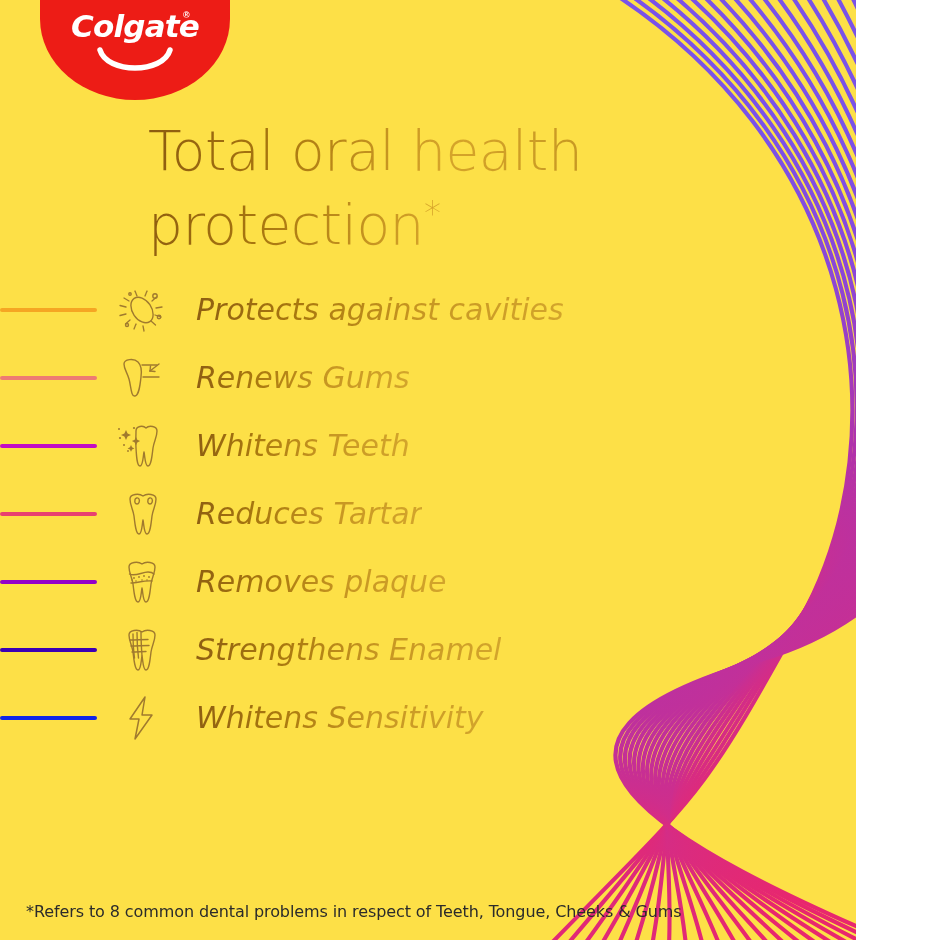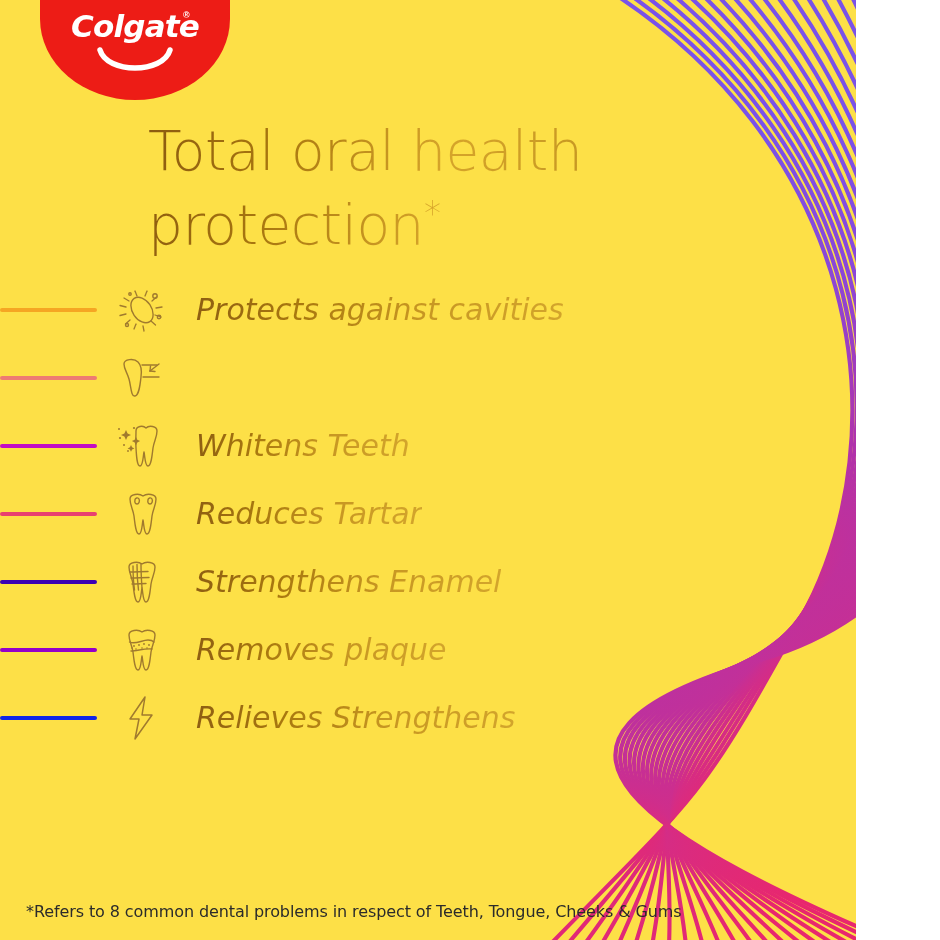--- a/index.html
+++ b/index.html
@@ -224,20 +224,21 @@
       <div class="benefit-row">
         <div class="rule" style="background: rgb(238, 123, 114);"></div>
         <div class="bicon"><svg viewBox="0 0 60 50" fill="none" stroke="#A07A2E" stroke-width="1.4" stroke-linecap="round" stroke-linejoin="round" aria-hidden="true">
             <path d="M12 11 C12 6, 22 5, 26 9 C29 12, 30 17, 29 24 C28 33, 27 42, 23 43 C19 44, 19 33, 17 26 C15 19, 12 16, 12 11 Z"></path>
             <path d="M30 12 C34 12, 40 12, 45 12"></path>
             <path d="M31 24 C36 24, 42 24, 47 24"></path>
             <path d="M47 11 l-9 7"></path>
             <path d="M38 18 l0.5 -5"></path>
             <path d="M38 18 l5 0.5"></path>
           </svg></div>
+        <div class="blabel">Renews Gums</div>
       </div>
       <div class="benefit-row">
         <div class="rule" style="background: rgb(196, 11, 196);"></div>
         <div class="bicon"><svg viewBox="0 0 60 50" fill="none" stroke="#A07A2E" stroke-width="1.4" stroke-linecap="round" stroke-linejoin="round" aria-hidden="true">
             <path d="M24 10 C24 5, 31 4, 34 7 C37 4, 45 5, 45 10 C45 16, 42 20, 41 27 C40 36, 39 45, 36 45 C33 45, 33 36, 32 31 C31 36, 31 45, 28 45 C25 45, 24.5 36, 24 27 C23.5 20, 24 16, 24 10 Z"></path>
             <g fill="#A07A2E" stroke="none">
               <path d="M14 9 l1.6 3.4 3.4 1.6 -3.4 1.6 -1.6 3.4 -1.6 -3.4 -3.4 -1.6 3.4 -1.6 Z"></path>
               <path d="M24 16 l1.3 2.8 2.8 1.3 -2.8 1.3 -1.3 2.8 -1.3 -2.8 -2.8 -1.3 2.8 -1.3 Z"></path>
               <path d="M19 24 l1.1 2.3 2.3 1.1 -2.3 1.1 -1.1 2.3 -1.1 -2.3 -2.3 -1.1 2.3 -1.1 Z"></path>
               <circle cx="8" cy="17" r="1.1"></circle>
@@ -250,33 +251,20 @@
         <div class="blabel">Whitens Teeth</div>
       </div>
       <div class="benefit-row">
         <div class="rule" style="background: rgb(232, 65, 111);"></div>
         <div class="bicon"><svg viewBox="0 0 60 50" fill="none" stroke="#A07A2E" stroke-width="1.4" stroke-linecap="round" stroke-linejoin="round" aria-hidden="true">
             <path d="M18 10 C18 5, 27 4, 31 7 C35 4, 44 5, 44 10 C44 16, 41 20, 40 27 C39 36, 38 45, 35 45 C32 45, 32 36, 31 31 C30 36, 30 45, 27 45 C24 45, 23 36, 22 27 C21 20, 18 16, 18 10 Z"></path>
             <path d="M23 11 C23 9, 26 8, 27 10 C28 12, 27 15, 25 15 C23 15, 22.5 13, 23 11 Z"></path>
             <path d="M36 11 C36 9, 39 8, 40 10 C41 12, 40 15, 38 15 C36 15, 35.5 13, 36 11 Z"></path>
           </svg></div>
         <div class="blabel">Reduces Tartar</div>
-      </div>
-      <div class="benefit-row">
-        <div class="rule" style="background: rgb(60, 0, 180);"></div>
-        <div class="bicon"><svg viewBox="0 0 60 50" fill="none" stroke="#A07A2E" stroke-width="1.4" stroke-linecap="round" stroke-linejoin="round" aria-hidden="true">
-            <path d="M17 10 C17 5, 26 4, 30 7 C34 4, 43 5, 43 10 C43 16, 40 20, 39 27 C38 36, 37 45, 34 45 C31 45, 31 36, 30 31 C29 36, 29 45, 26 45 C23 45, 22 36, 21 27 C20 20, 17 16, 17 10 Z"></path>
-            <path d="M21 9 C21 18, 21.5 26, 22.5 33"></path>
-            <path d="M25 7.5 C25 17, 25.5 25, 26.5 33"></path>
-            <path d="M29 7 C29 16, 29.5 24, 30 31"></path>
-            <path d="M18 15 C24 15, 30 14.5, 36 14.5"></path>
-            <path d="M19 21 C25 21, 31 20.5, 37 20.5"></path>
-            <path d="M20 27 C25 27, 30 26.5, 34 26.5"></path>
-          </svg></div>
-        <div class="blabel">Strengthens Enamel</div>
       </div>
       <div class="benefit-row">
         <div class="rule" style="background: rgb(148, 0, 200);"></div>
         <div class="bicon"><svg viewBox="0 0 60 50" fill="none" stroke="#A07A2E" stroke-width="1.4" stroke-linecap="round" stroke-linejoin="round" aria-hidden="true">
             <path d="M17 10 C17 5, 26 4, 30 7 C34 4, 43 5, 43 10 C43 16, 40 20, 39 27 C38 36, 37 45, 34 45 C31 45, 31 36, 30 31 C29 36, 29 45, 26 45 C23 45, 22 36, 21 27 C20 20, 17 16, 17 10 Z"></path>
             <path d="M17.5 17 C23 20, 30 15, 36 15 C39 15, 41 16, 42 17"></path>
             <path d="M19 26 C25 26, 33 23, 40 24"></path>
             <g fill="#A07A2E" stroke="none">
               <circle cx="22" cy="21" r="0.9"></circle>
               <circle cx="27" cy="20" r="0.9"></circle>
@@ -284,23 +272,36 @@
               <circle cx="37" cy="20" r="0.9"></circle>
               <circle cx="24" cy="24" r="0.8"></circle>
               <circle cx="30" cy="23" r="0.8"></circle>
               <circle cx="35" cy="23" r="0.8"></circle>
               <circle cx="20" cy="23" r="0.8"></circle>
             </g>
           </svg></div>
         <div class="blabel">Removes plaque</div>
       </div>
       <div class="benefit-row">
+        <div class="rule" style="background: rgb(60, 0, 180);"></div>
+        <div class="bicon"><svg viewBox="0 0 60 50" fill="none" stroke="#A07A2E" stroke-width="1.4" stroke-linecap="round" stroke-linejoin="round" aria-hidden="true">
+            <path d="M17 10 C17 5, 26 4, 30 7 C34 4, 43 5, 43 10 C43 16, 40 20, 39 27 C38 36, 37 45, 34 45 C31 45, 31 36, 30 31 C29 36, 29 45, 26 45 C23 45, 22 36, 21 27 C20 20, 17 16, 17 10 Z"></path>
+            <path d="M21 9 C21 18, 21.5 26, 22.5 33"></path>
+            <path d="M25 7.5 C25 17, 25.5 25, 26.5 33"></path>
+            <path d="M29 7 C29 16, 29.5 24, 30 31"></path>
+            <path d="M18 15 C24 15, 30 14.5, 36 14.5"></path>
+            <path d="M19 21 C25 21, 31 20.5, 37 20.5"></path>
+            <path d="M20 27 C25 27, 30 26.5, 34 26.5"></path>
+          </svg></div>
+        <div class="blabel">Strengthens Enamel</div>
+      </div>
+      <div class="benefit-row">
         <div class="rule" style="background: rgb(16, 38, 232);"></div>
         <div class="bicon"><svg viewBox="0 0 60 50" fill="none" stroke="#A07A2E" stroke-width="1.4" stroke-linecap="round" stroke-linejoin="round" aria-hidden="true">
             <path d="M33 4 L18 26 L27 26 L23 46 L40 22 L30 22 L33 4 Z" stroke-width="1.5"></path>
           </svg></div>
-        <div class="blabel">Relieves Strengthens</div>
+        <div class="blabel">Whitens Sensitivity</div>
       </div>
     </div>
 
   <div id="footnote">*Refers to 8 common dental problems in respect of Teeth, Tongue, Cheeks &amp; Gums</div>
 
 </div>
 
 </body></html>

